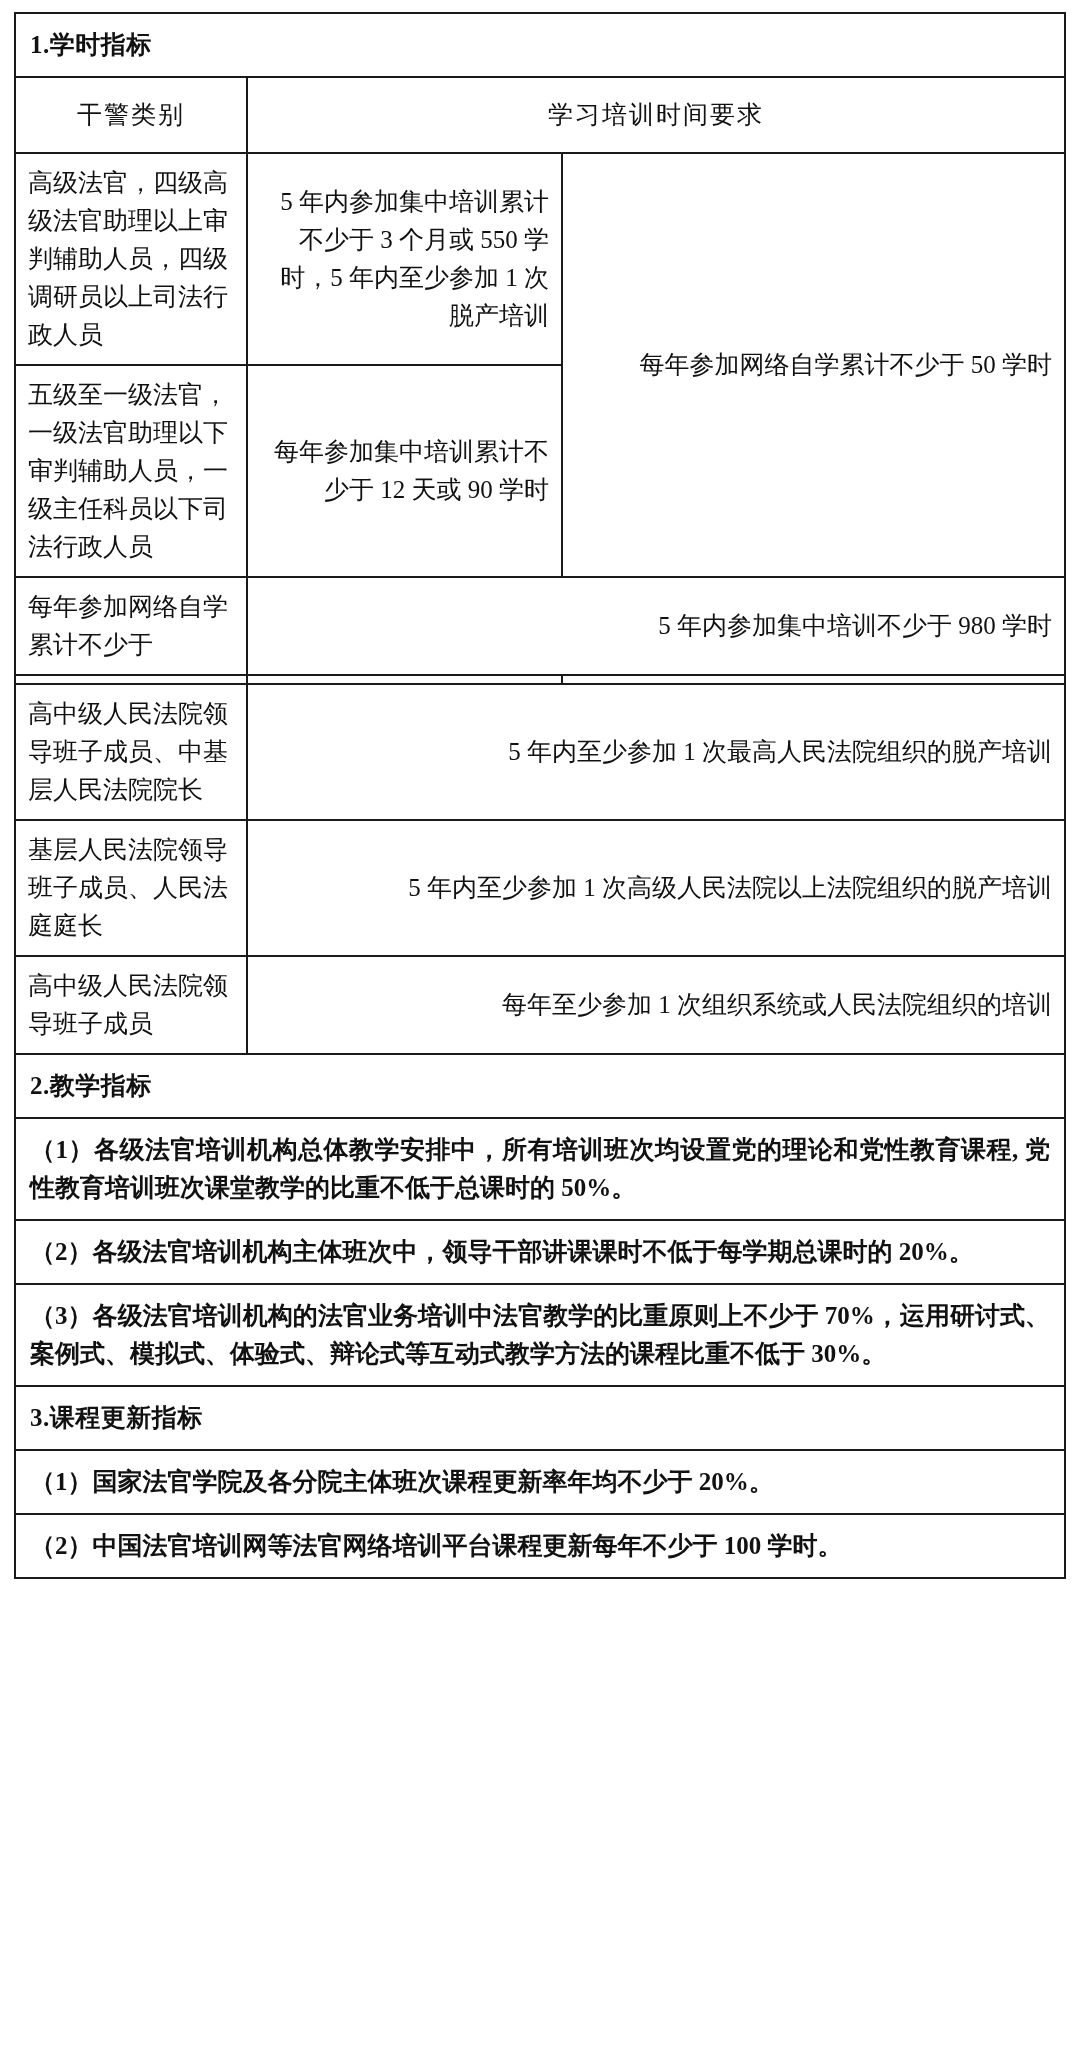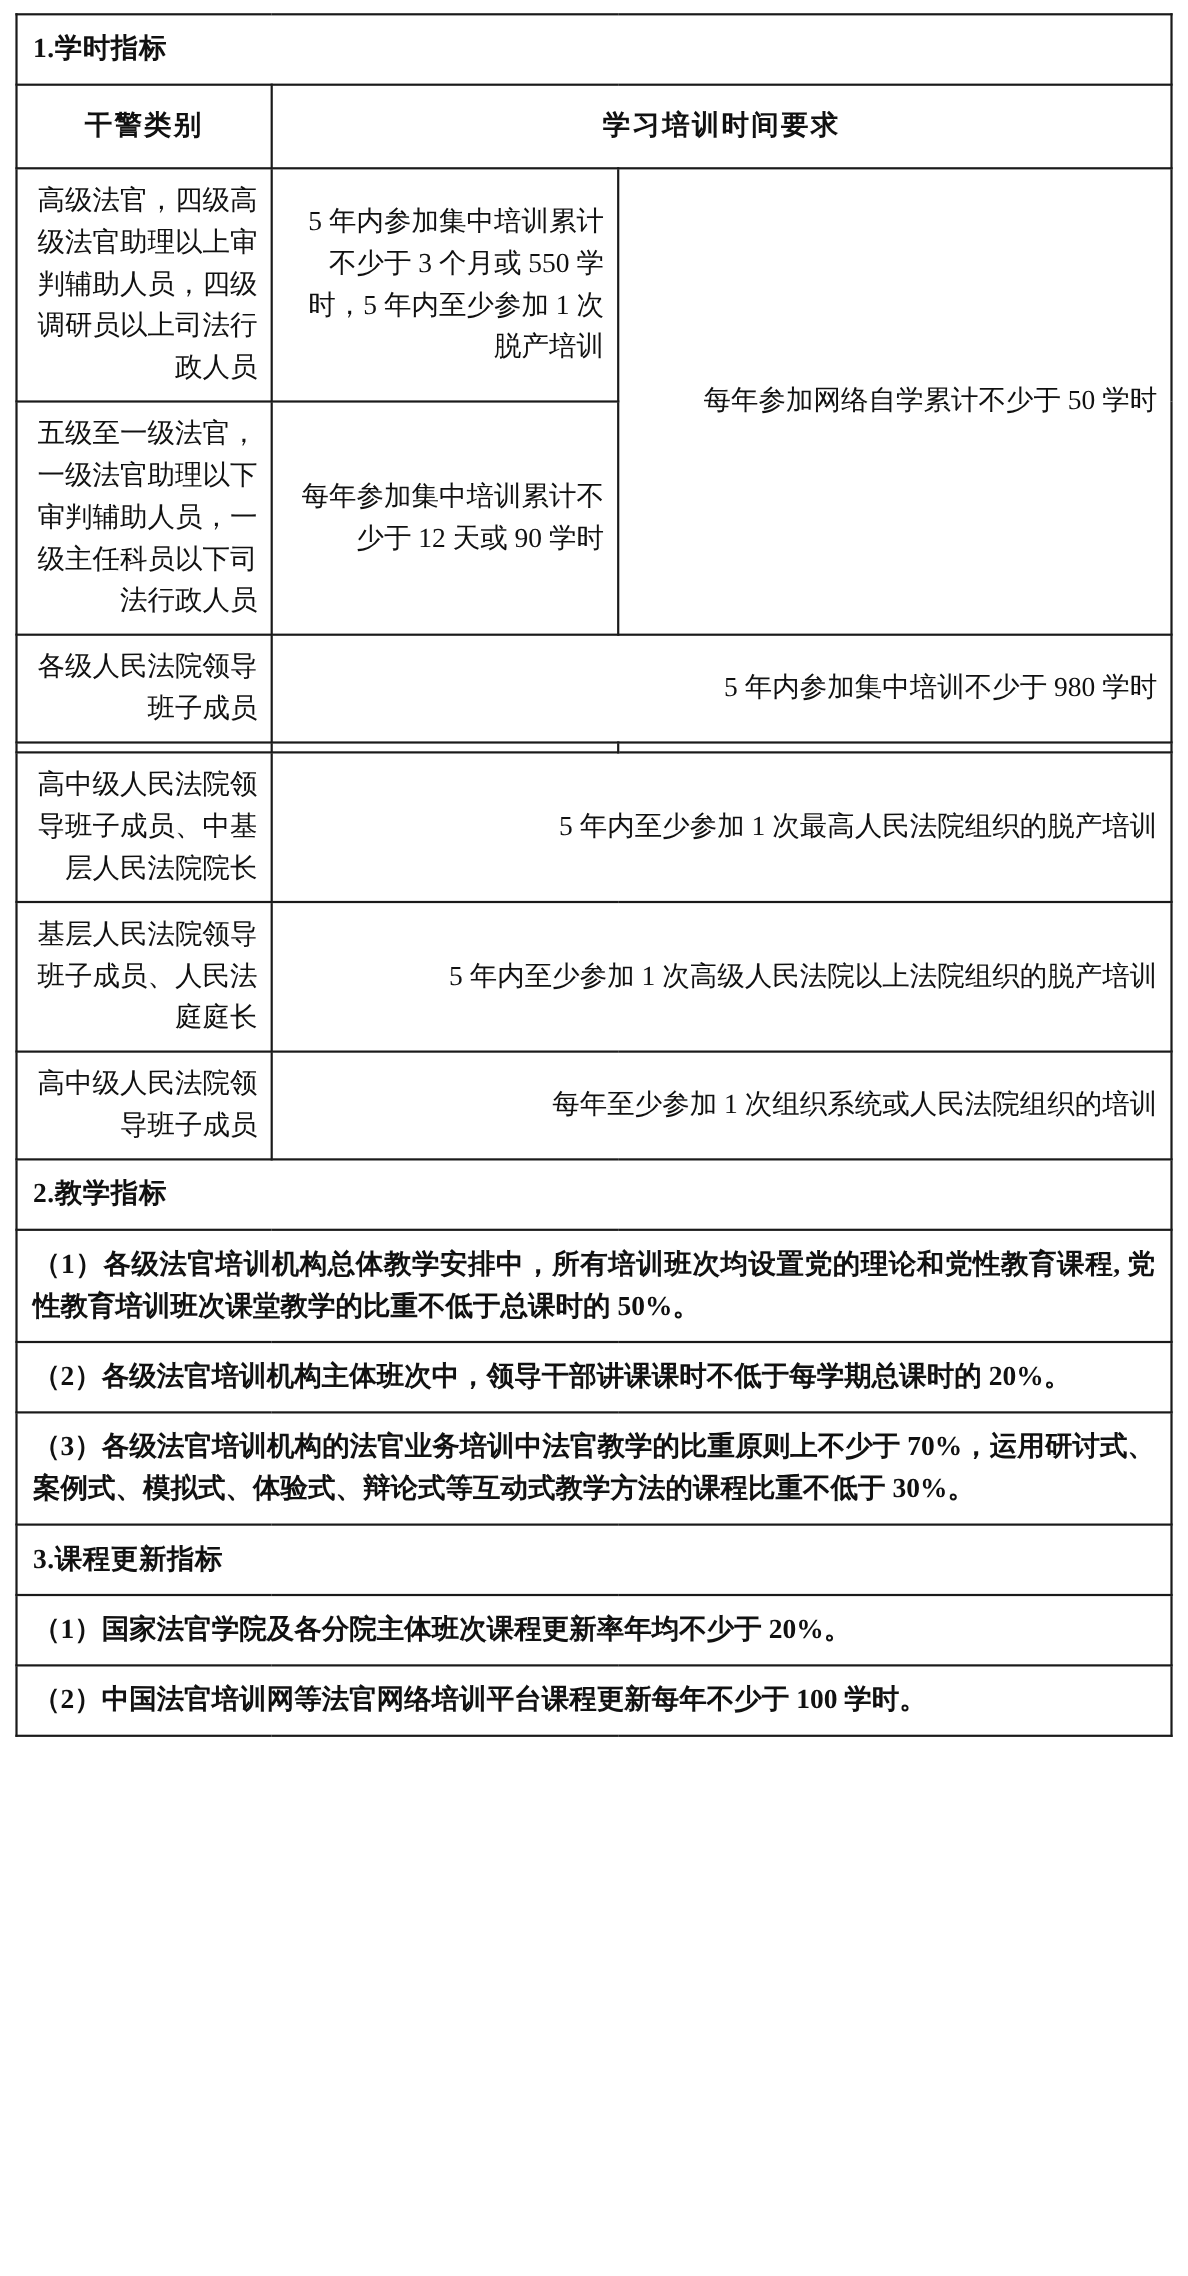--- a/index.html
+++ b/index.html
@@ -34,26 +34,26 @@
   .sec-title {
     font-size: 27px;
     font-weight: bold;
     text-align: left;
     padding: 12px 14px 12px 14px !important;
     letter-spacing: 0.5px;
   }
   .hdr {
     text-align: center;
     font-size: 30px;
-    font-weight: bold;
+    font-weight: normal;
     padding: 18px 10px !important;
     letter-spacing: 2px;
   }
   .cat {
-    text-align: right;
+    text-align: left;
     font-size: 25px;
     line-height: 1.58;
     margin-left: 16px;
   }
   .req {
     text-align: right;
     font-size: 25px;
     line-height: 1.72;
   }
   .para {
@@ -99,21 +99,21 @@
         <td class="req">5 年内参加集中培训累计不少于 3 个月或 550 学时，5 年内至少参加 1 次脱产培训</td>
         <td class="req" rowspan="2">每年参加网络自学累计不少于 50 学时</td>
       </tr>
 
       <tr>
         <td class="cat">五级至一级法官，一级法官助理以下审判辅助人员，一级主任科员以下司法行政人员</td>
         <td class="req">每年参加集中培训累计不少于 12 天或 90 学时</td>
       </tr>
 
       <tr>
-        <td class="cat">各级人民法院领导班子成员</td>
+        <td class="cat">每年参加网络自学累计不少于</td>
         <td colspan="2" class="req">5 年内参加集中培训不少于 980 学时</td>
       </tr>
 
       <tr class="gap-row">
         <td></td>
         <td></td>
         <td></td>
       </tr>
 
       <tr>

